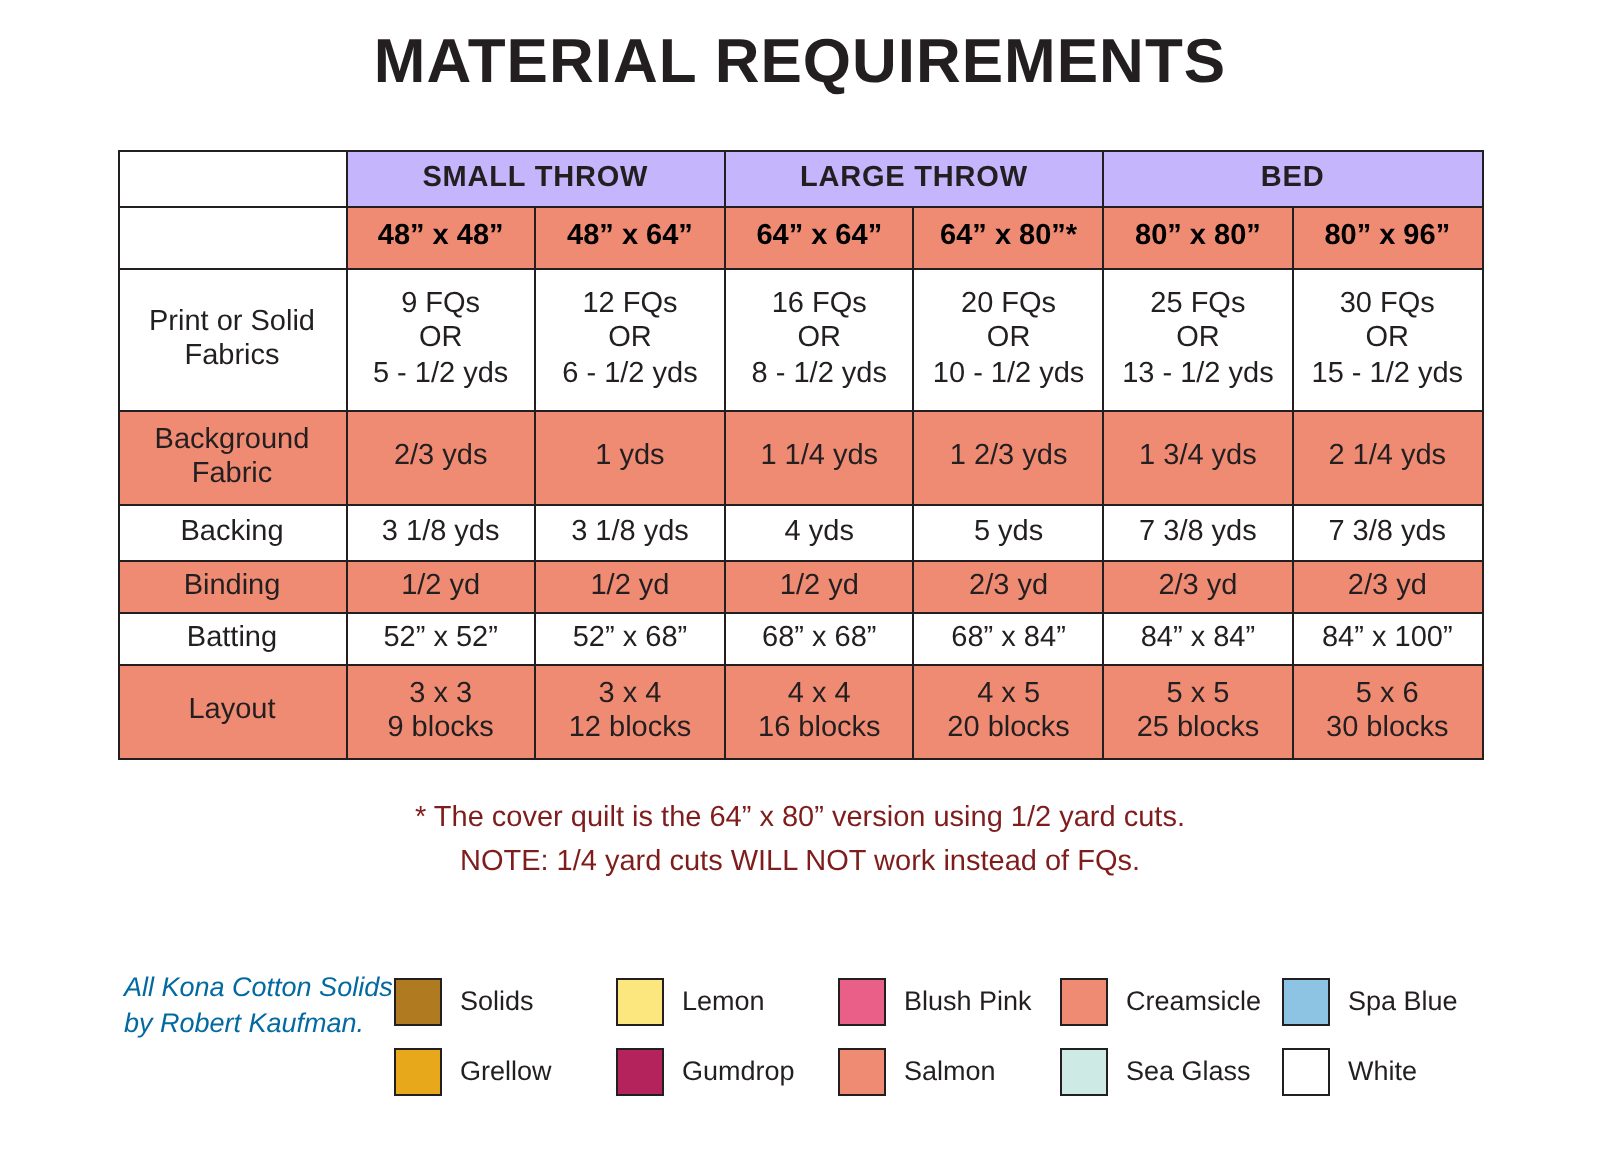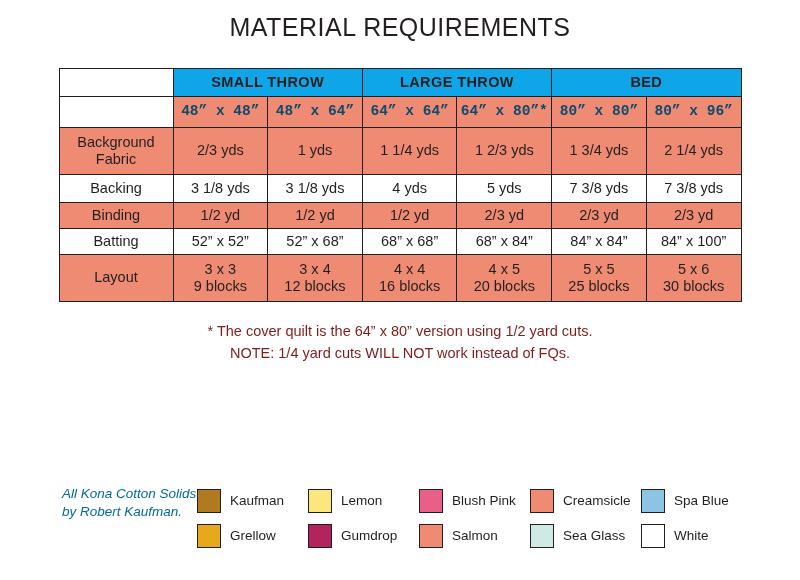--- a/index.html
+++ b/index.html
@@ -14,55 +14,54 @@
     color: #231f20;
     overflow: hidden;
   }
   .page {
     position: relative;
     width: 800px;
     height: 580px;
   }
   .title {
     text-align: center;
-    font-size: 25px;
-    font-weight: normal;
+    font-size: 31px;
+    font-weight: bold;
     letter-spacing: 0.5px;
     margin-top: 13px;
     color: #231f20;
   }
   table.req {
     border-collapse: collapse;
     margin: 26px auto 0 auto;
     width: 683px;
     table-layout: fixed;
   }
   table.req td, table.req th {
     border: 1px solid #231f20;
     text-align: center;
     vertical-align: middle;
     font-size: 14.5px;
     padding: 0;
     line-height: 1.2;
   }
   .hdr-group {
-    background: #0ea5e9;
+    background: #c4b5fd;
     font-weight: bold;
     font-size: 15px;
     letter-spacing: 0.4px;
     height: 27px;
     color: #231f20;
   }
   .hdr-size {
     background: #ef8b73;
     font-weight: bold;
     font-size: 15px;
     height: 30px;
-    color: #0c4a6e;
-    font-family: Liberation Mono, monospace;
+    color: #000000;
   }
   .rowlabel {
     width: 113px;
     font-size: 15px;
     text-align: center;
     font-weight: normal;
   }
   .rowlabel.shade, td.shade {
     background: #ef8b73;
   }
@@ -137,20 +136,42 @@
       <tr>
         <td class="rowlabel cell-white"></td>
         <td class="hdr-size">48” x 48”</td>
         <td class="hdr-size">48” x 64”</td>
         <td class="hdr-size">64” x 64”</td>
         <td class="hdr-size">64” x 80”*</td>
         <td class="hdr-size">80” x 80”</td>
         <td class="hdr-size">80” x 96”</td>
       </tr>
 
+      <tr class="r-fabrics">
+        <td class="rowlabel multiline">Print or Solid
+Fabrics</td>
+        <td class="multiline">9 FQs
+OR
+5 - 1/2 yds</td>
+        <td class="multiline">12 FQs
+OR
+6 - 1/2 yds</td>
+        <td class="multiline">16 FQs
+OR
+8 - 1/2 yds</td>
+        <td class="multiline">20 FQs
+OR
+10 - 1/2 yds</td>
+        <td class="multiline">25 FQs
+OR
+13 - 1/2 yds</td>
+        <td class="multiline">30 FQs
+OR
+15 - 1/2 yds</td>
+      </tr>
 
       <tr class="r-bg">
         <td class="rowlabel shade multiline">Background
 Fabric</td>
         <td class="shade">2/3 yds</td>
         <td class="shade">1 yds</td>
         <td class="shade">1 1/4 yds</td>
         <td class="shade">1 2/3 yds</td>
         <td class="shade">1 3/4 yds</td>
         <td class="shade">2 1/4 yds</td>
@@ -207,21 +228,21 @@
   <div class="notes">
     <div>* The cover quilt is the 64” x 80” version using 1/2 yard cuts.</div>
     <div>NOTE: 1/4 yard cuts WILL NOT work instead of FQs.</div>
   </div>
 
   <div class="legend">
     <div class="legend-note">All Kona Cotton Solids by Robert Kaufman.</div>
     <div class="swatch-grid">
       <div class="swatch-item">
         <span class="chip" style="background:#b07a20"></span>
-        <span class="swatch-label">Kaufman</span>
+        <span class="swatch-label">Solids</span>
       </div>
       <div class="swatch-item">
         <span class="chip" style="background:#fbe77e"></span>
         <span class="swatch-label">Lemon</span>
       </div>
       <div class="swatch-item">
         <span class="chip" style="background:#ea5f87"></span>
         <span class="swatch-label">Blush Pink</span>
       </div>
       <div class="swatch-item">

